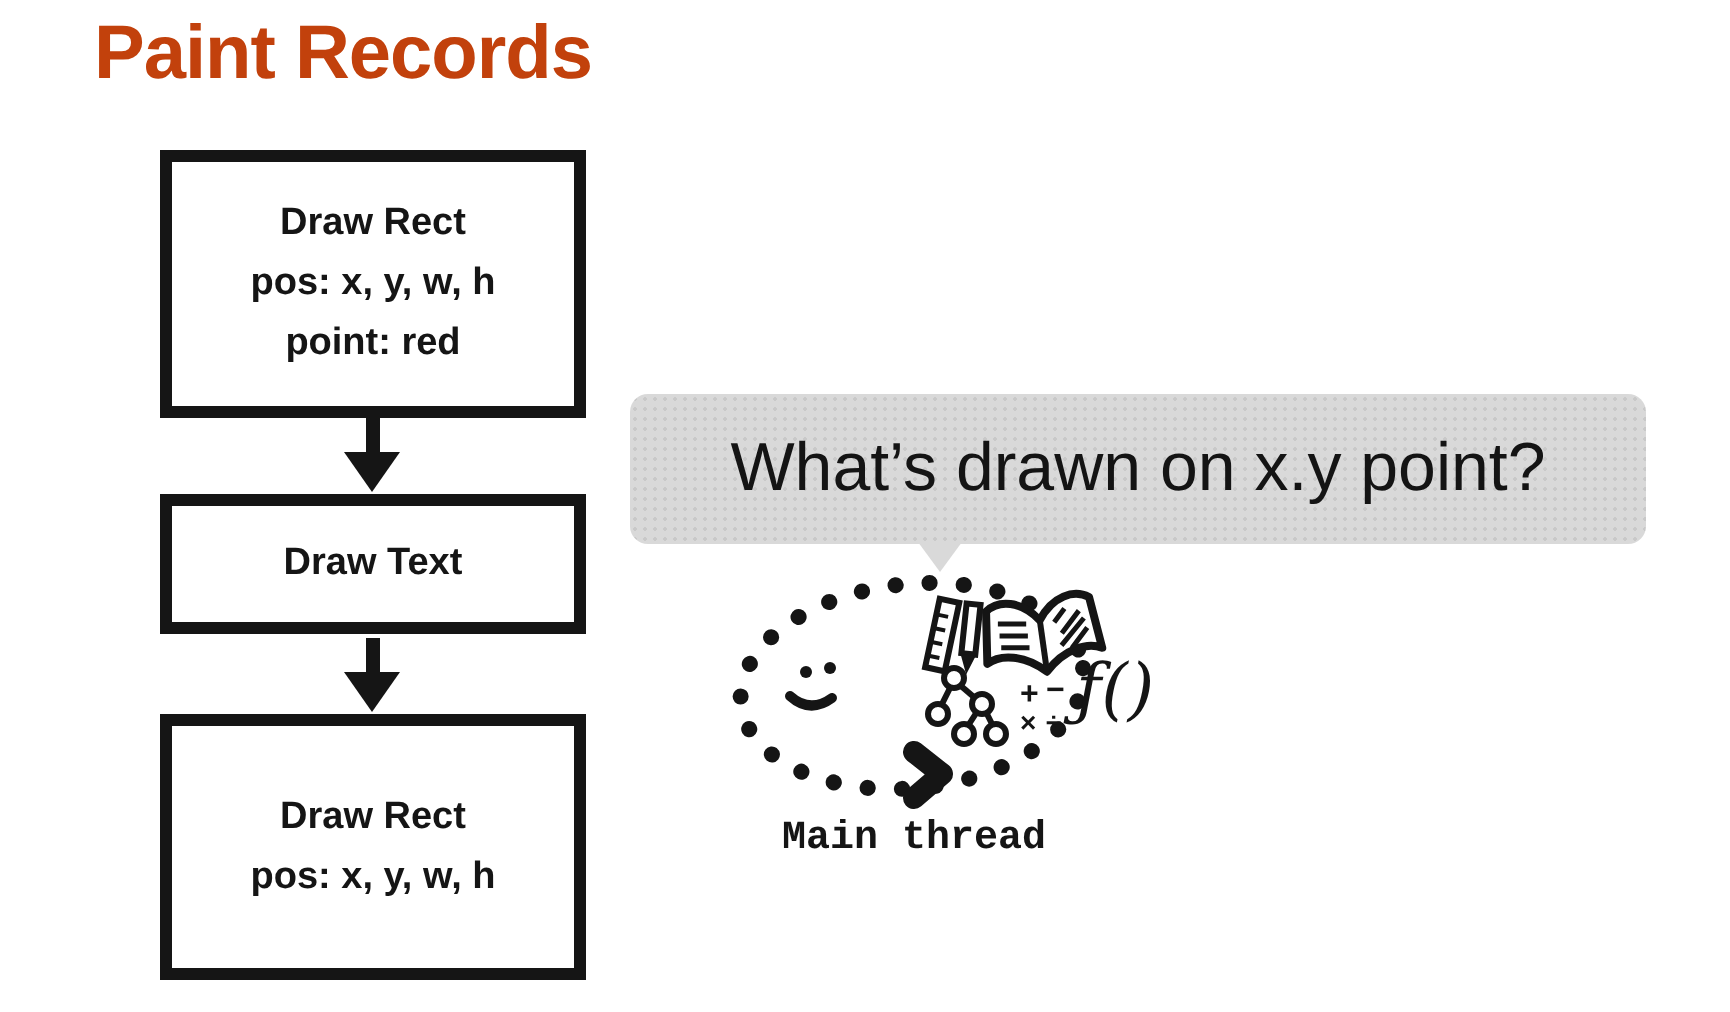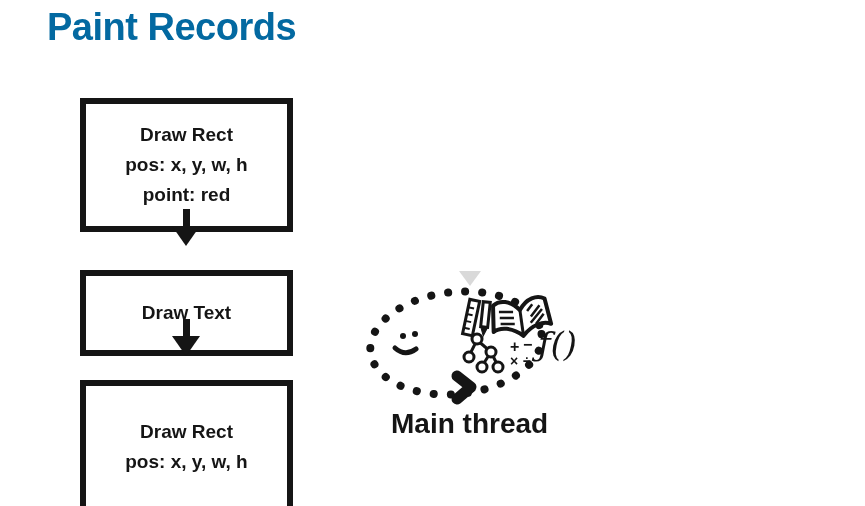--- a/index.html
+++ b/index.html
@@ -8,33 +8,33 @@
     width:865px;height:506px;
     background:#ffffff;
     overflow:hidden;
     font-family:"Liberation Sans", sans-serif;
     color:#151515;
   }
   
   .slide-title{
     position:absolute;left:47px;top:6px;
     font-size:38px;font-weight:bold;letter-spacing:-0.5px;
-    color:#0369a1;
+    color:#c2410c;
   }
   
   .flow-box{
     position:absolute;left:80px;width:213px;
     border:6px solid #151515;background:#ffffff;
     box-sizing:border-box;
     display:flex;flex-direction:column;justify-content:center;align-items:center;
     text-align:left;
-    font-size:19px;font-weight:bold;line-height:30px;margin-top:23px;
+    font-size:19px;font-weight:bold;line-height:30px;
   }
   #box1{top:75px;height:134px;}
-  #box2{top:247px;height:86px;}
+  #box2{top:247px;height:70px;}
   #box3{top:357px;height:133px;}
   .arrow-stem{
     position:absolute;left:183px;width:7px;background:#151515;
   }
   #stem1{top:209px;height:18px;}
   #stem2{top:319px;height:18px;}
   .arrow-head{
     position:absolute;left:172px;width:0;height:0;
     border-left:14px solid transparent;
     border-right:14px solid transparent;
@@ -56,22 +56,23 @@
   .bubble-tail{
     position:absolute;left:459px;top:271px;width:0;height:0;
     border-left:11px solid transparent;
     border-right:11px solid transparent;
     border-top:15px solid #d9d9d9;
   }
   
   #doodle{position:absolute;left:358px;top:282px;}
   .thread-label{
     position:absolute;left:391px;top:408px;
-    font-size:28px;font-weight:bold;color:#151515;
+    font-size:20px;font-weight:bold;color:#151515;
     white-space:nowrap;
+    font-family:Liberation Mono, monospace;
   }
   .math-text{font-family:"Liberation Sans",sans-serif;font-weight:bold;fill:#151515;}
   .fn-text{font-family:"DejaVu Serif",serif;font-style:italic;fill:#151515;}
 </style>
 </head>
 <body>
 
 <div id="stage">
 
   <div class="slide-title">Paint Records</div>
@@ -90,20 +91,23 @@
   </div>
 
   <div class="arrow-stem" id="stem2"></div>
   <div class="arrow-head" id="head2"></div>
 
   <div class="flow-box" id="box3">
     <div>Draw Rect</div>
     <div>pos: x, y, w, h</div>
   </div>
 
+  <div class="bubble">
+    <span>What’s drawn on x.y point?</span>
+  </div>
   <div class="bubble-tail"></div>
 
   <svg id="doodle" width="236" height="128" viewBox="0 0 236 128">
 
     <g>
       <ellipse cx="98" cy="61" rx="86" ry="51" fill="none" stroke="#151515" stroke-width="8" stroke-linecap="round" stroke-dasharray="0.1 17" transform="rotate(-6 98 61)"></ellipse>
     </g>
 
     <g fill="#151515">
       <circle cx="45" cy="54" r="3"></circle>

